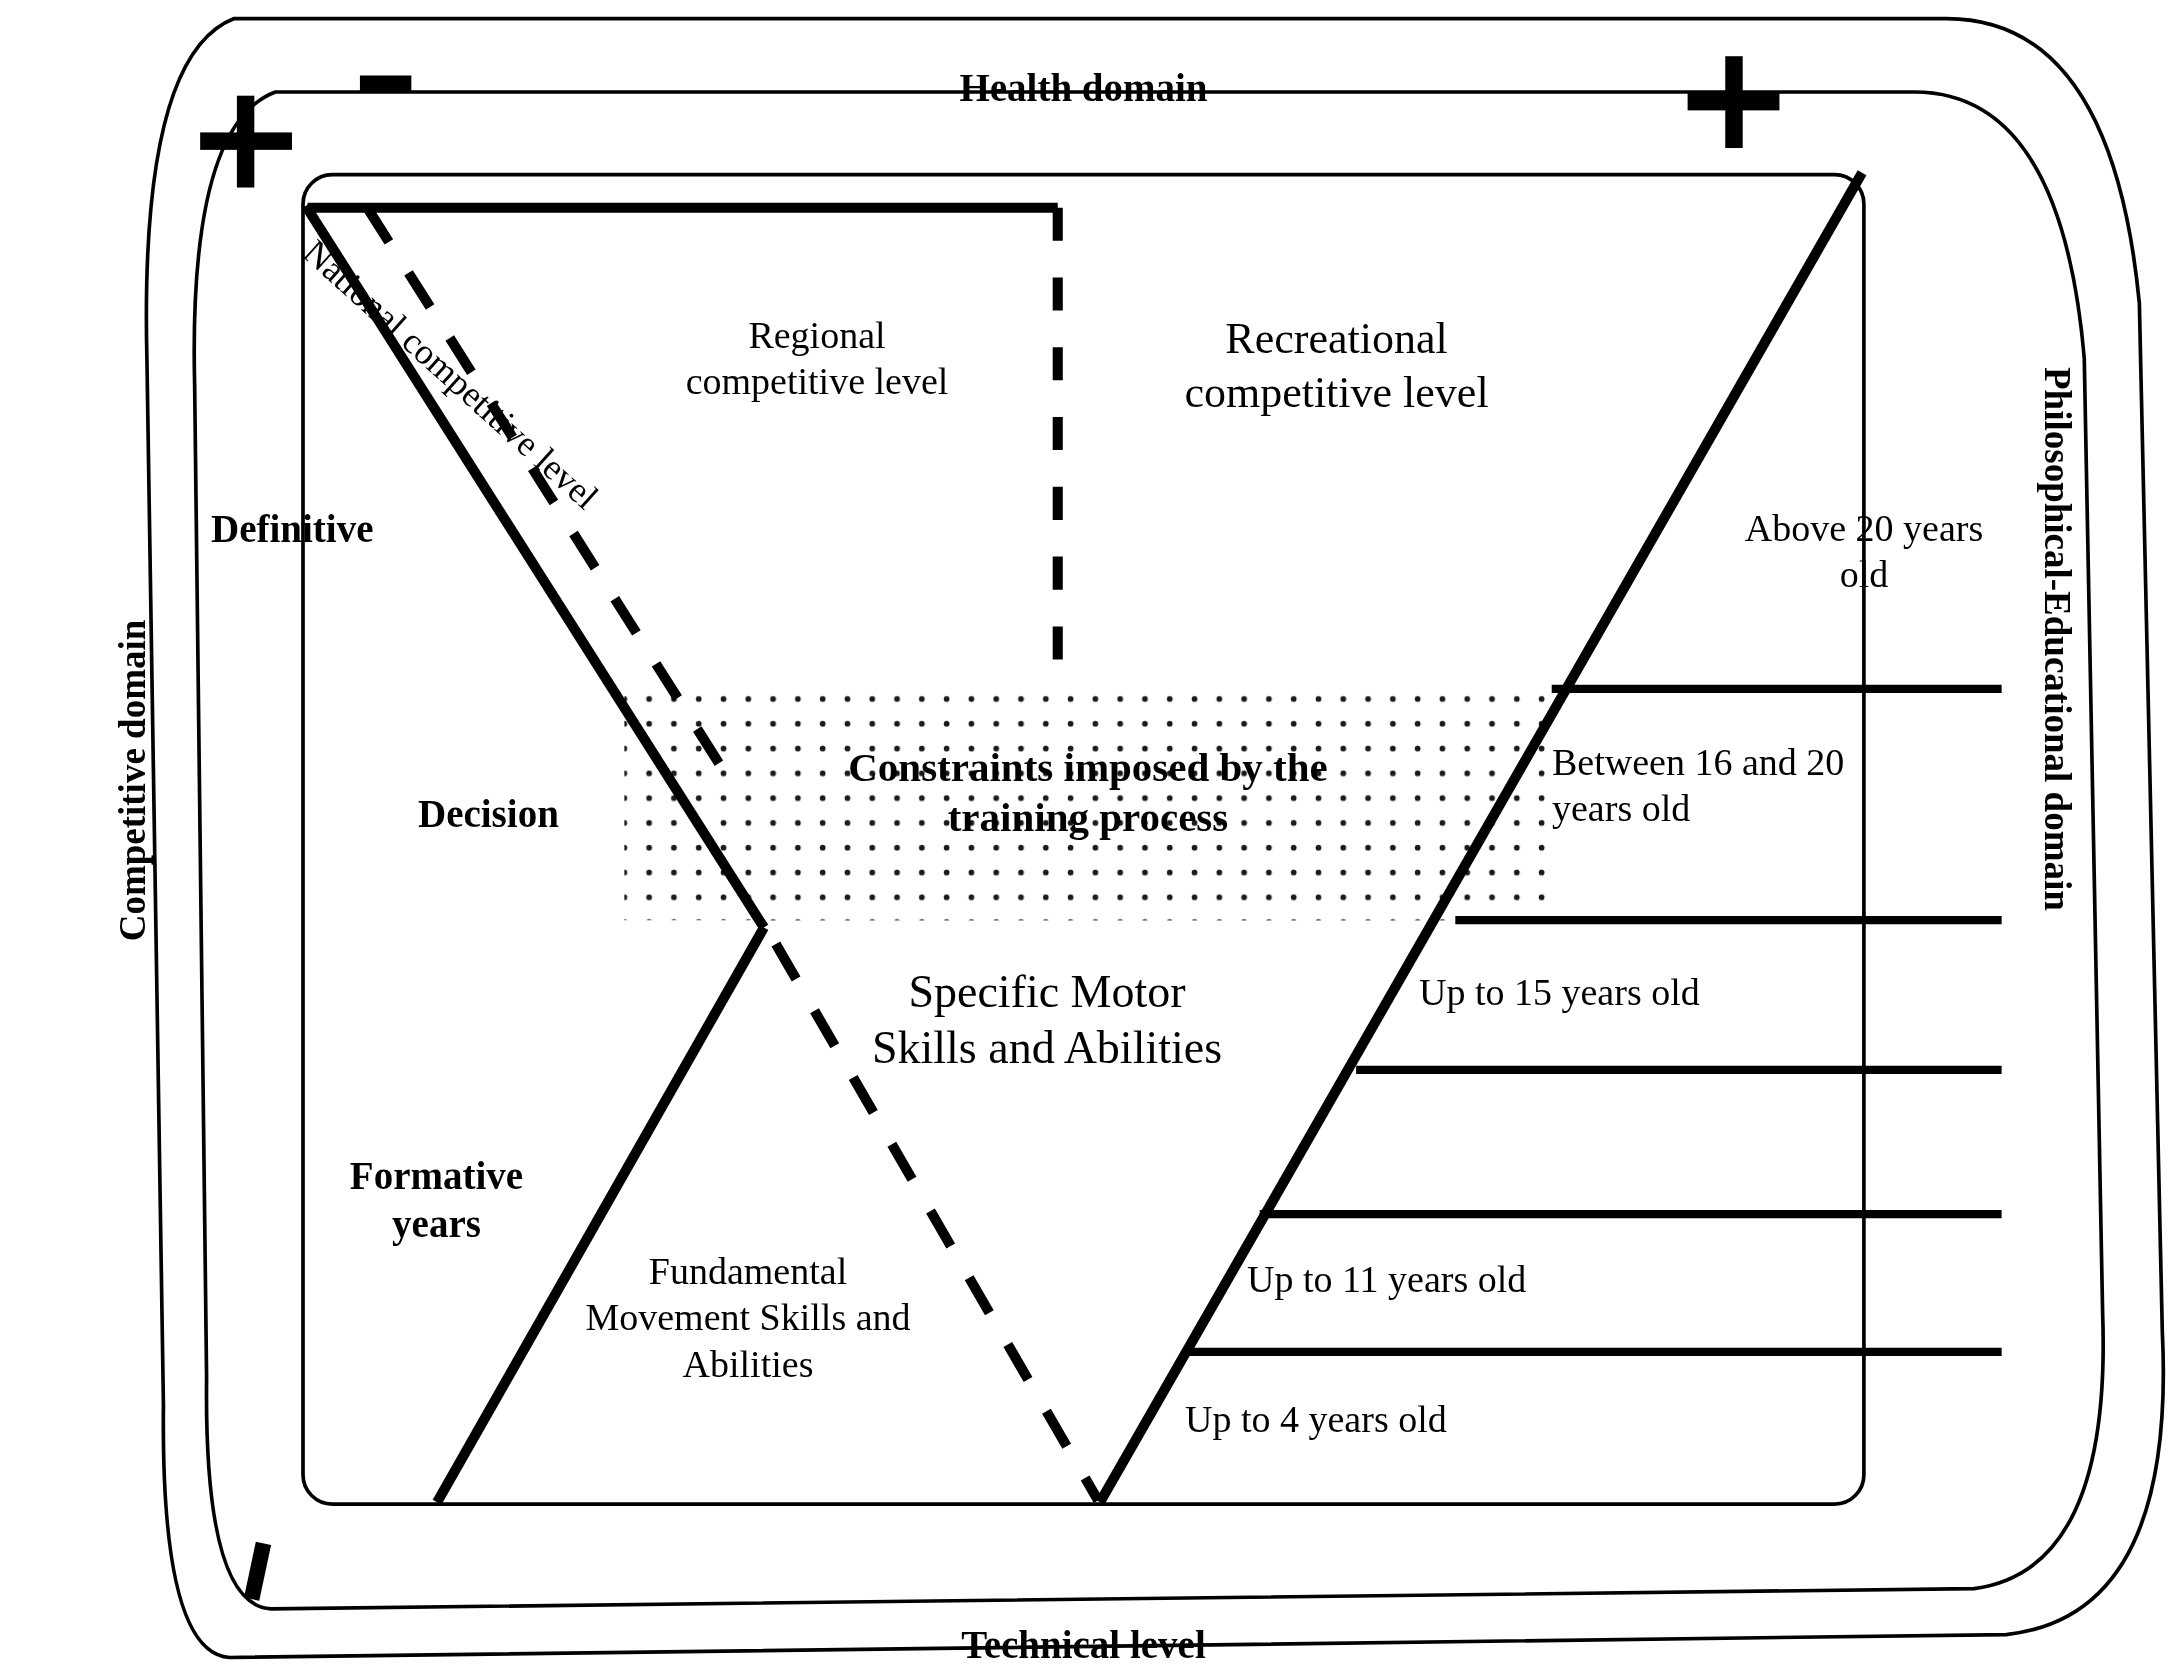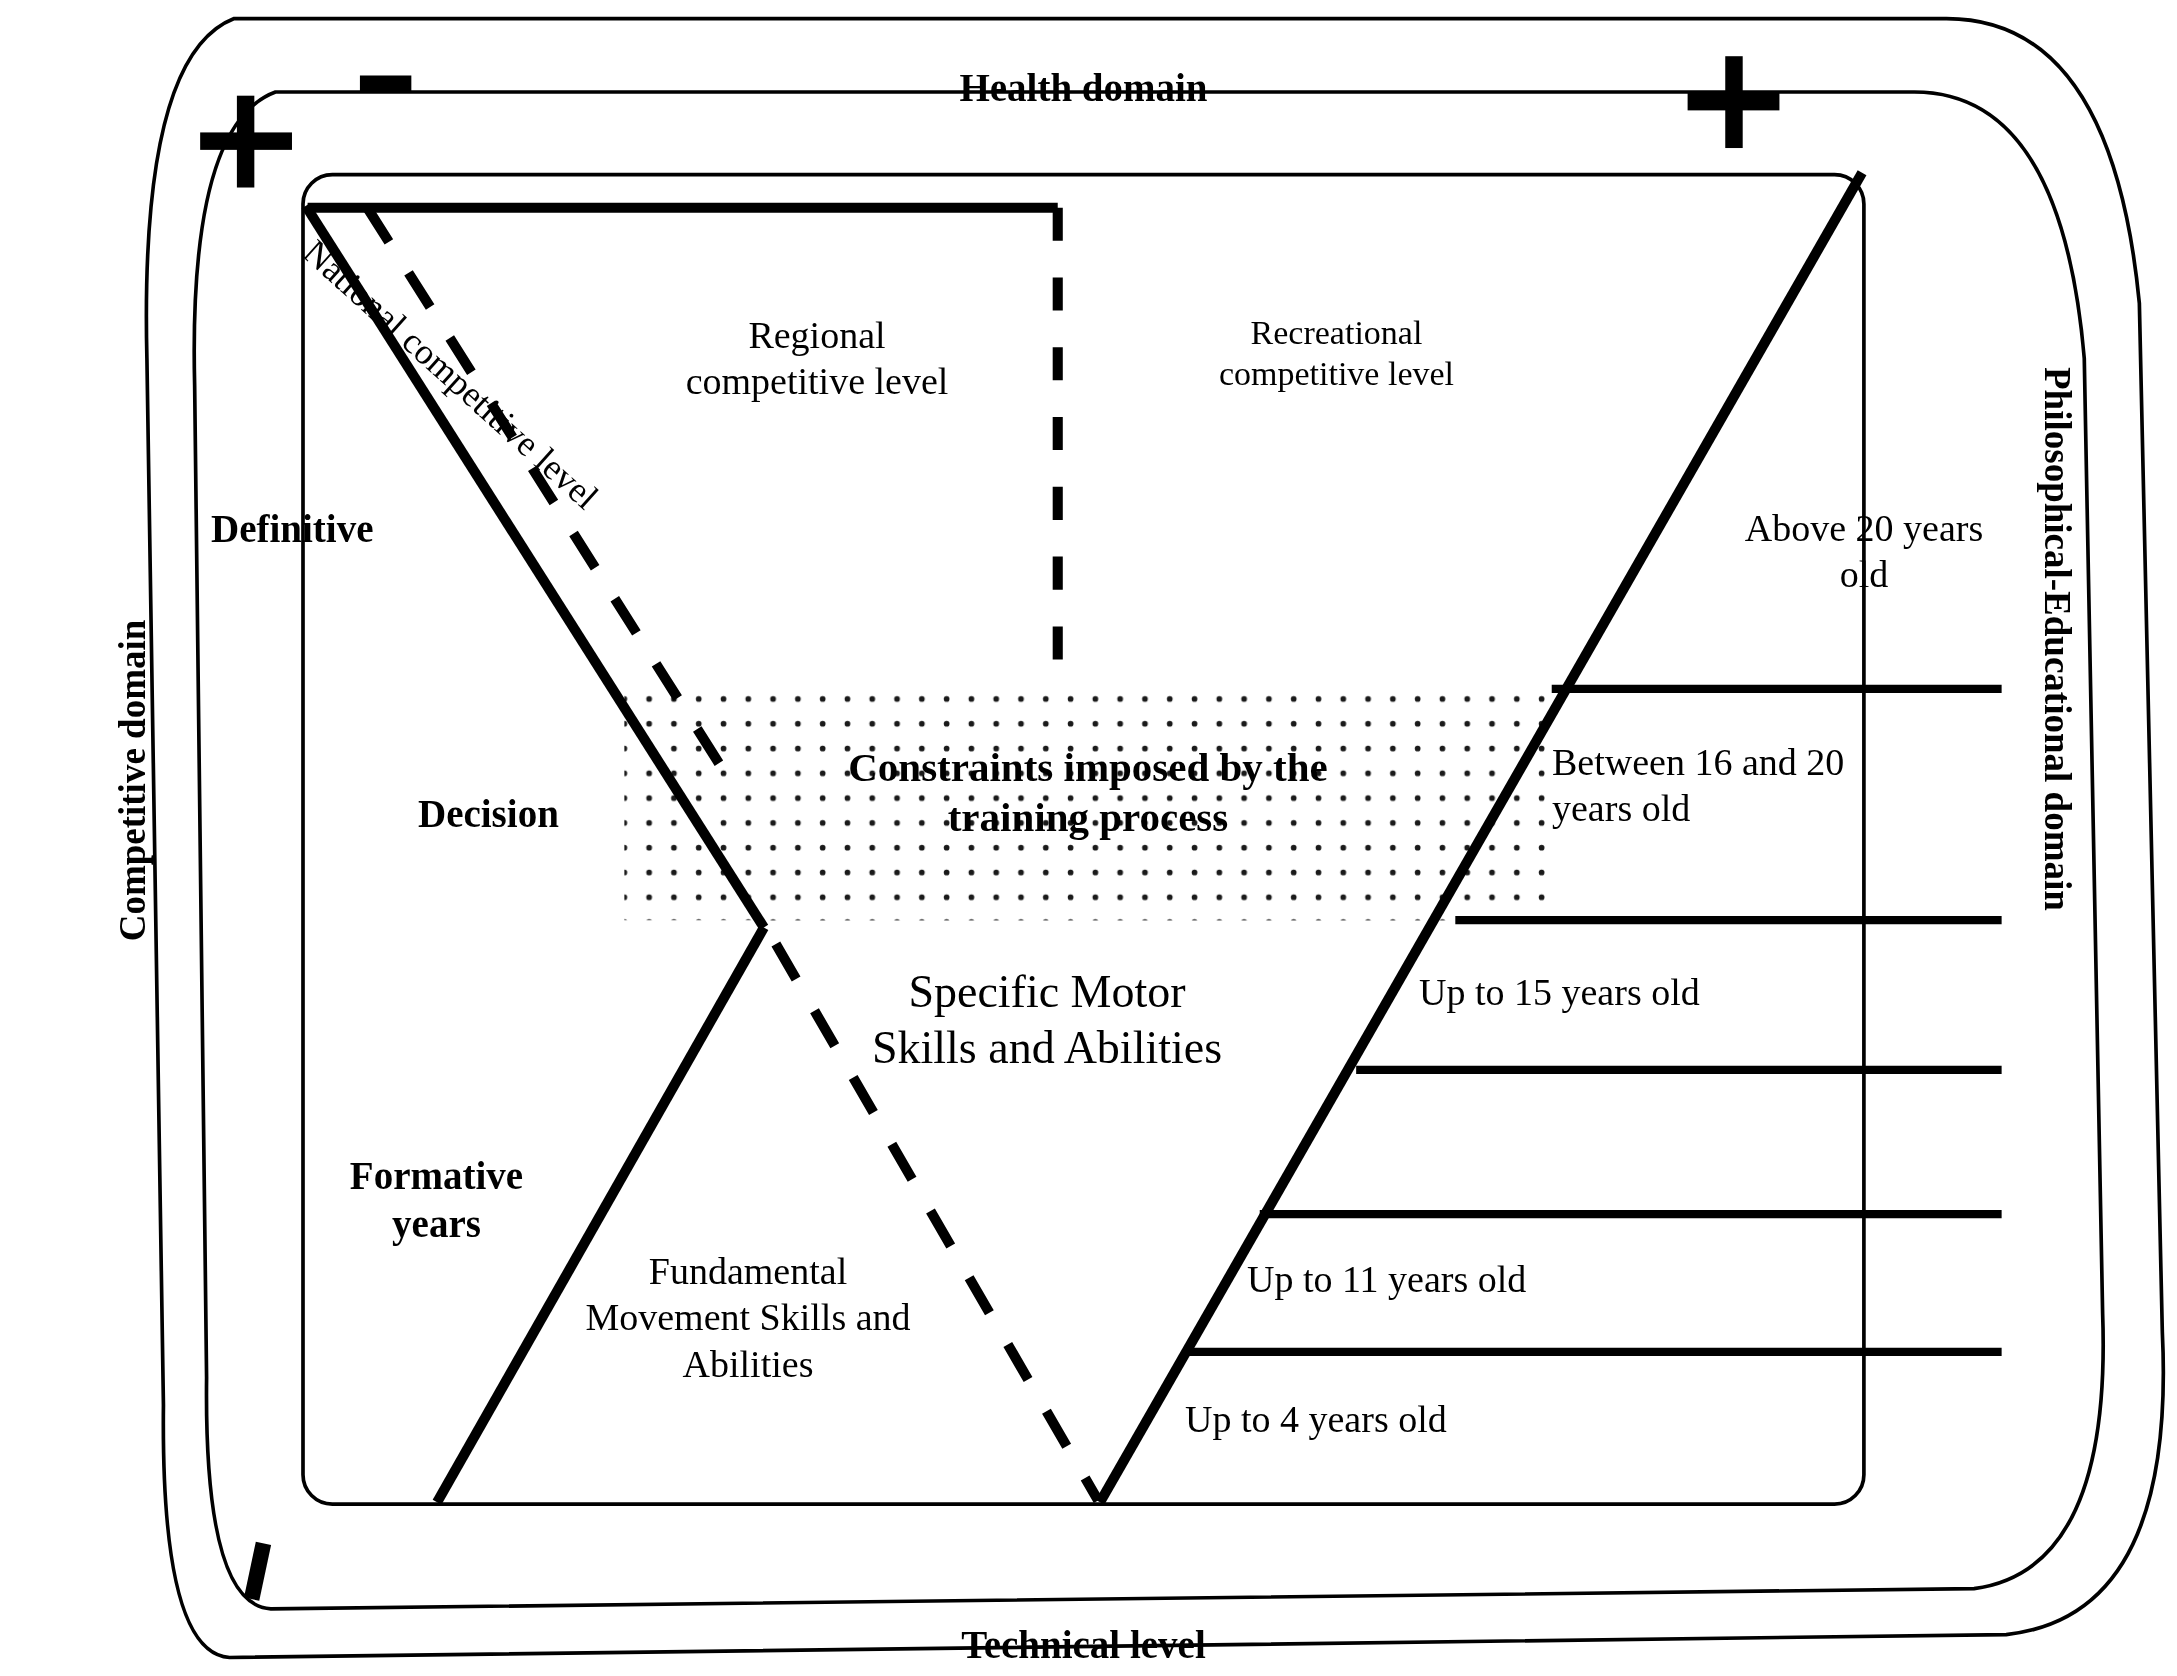--- a/index.html
+++ b/index.html
@@ -107,21 +107,21 @@
 
   <div class="lbl bold vert-left" style="left:110px; top:1102px; width:643px; font-size:37px; text-align:center;">Competitive domain</div>
 
   <div class="lbl bold vert-right" style="left:2080px; top:367px; width:845px; font-size:37px; text-align:left;">Philosophical-Educational domain</div>
 
   <div class="lbl diag-label" style="left:323px; top:231px; font-size:36px;">National competitive level</div>
 
   <div class="lbl ctr" style="left:624px; top:312px; width:386px; font-size:38px;">Regional
 competitive level</div>
 
-  <div class="lbl ctr" style="left:1130px; top:312px; width:413px; font-size:34px;">Recreational
+  <div class="lbl ctr" style="left:1130px; top:312px; width:413px; font-size:44px;">Recreational
 competitive level</div>
 
   <div class="lbl bold lft" style="left:211px; top:505px; width:367px; font-size:39px;">Definitive</div>
 
   <div class="lbl bold lft" style="left:418px; top:790px; width:367px; font-size:39px;">Decision</div>
 
   <div class="lbl bold ctr" style="left:285px; top:1152px; width:303px; font-size:39px;">Formative
 years</div>
 
   <div class="lbl bold ctr" style="left:707px; top:742px; width:762px; font-size:41px;">Constraints imposed by the

